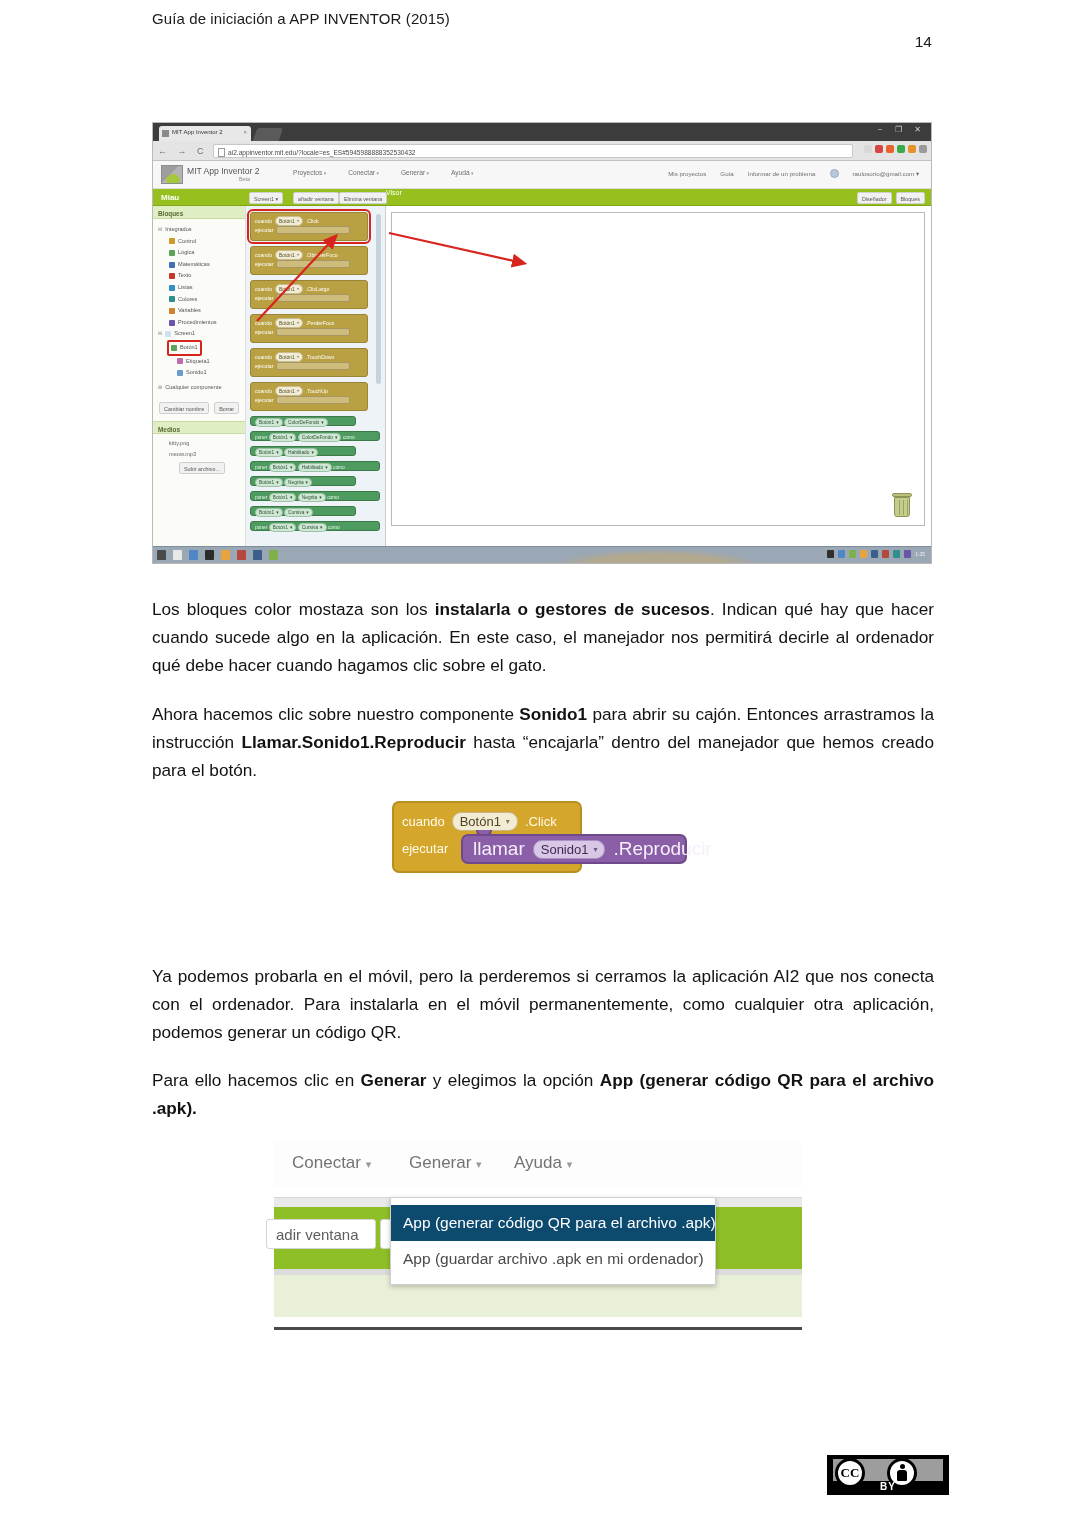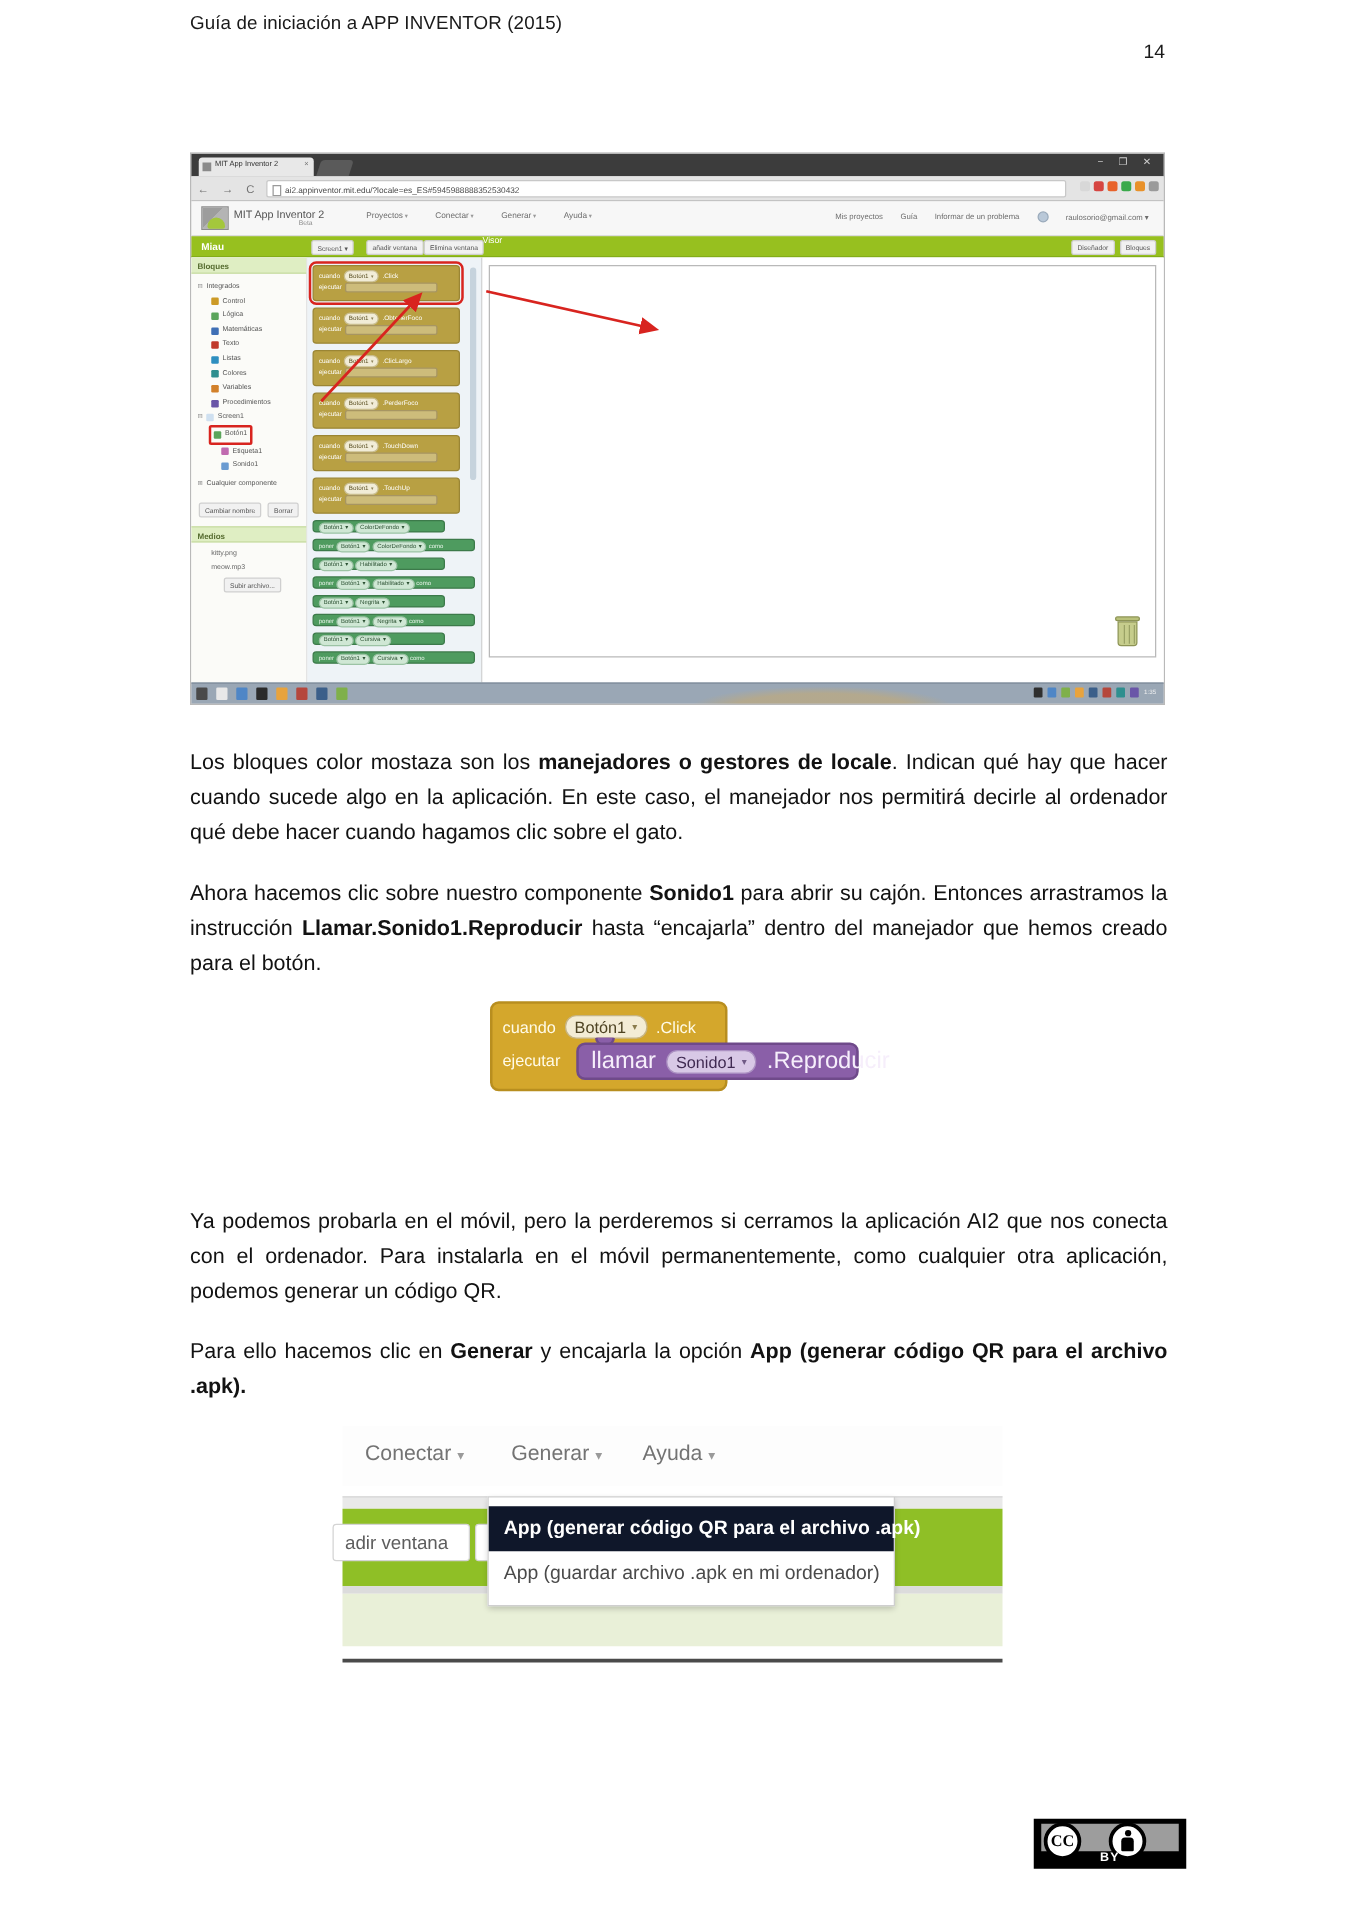--- a/index.html
+++ b/index.html
@@ -349,21 +349,21 @@
   .fm-dropdown {
     position: absolute; left: 116px; top: 56px; width: 326px;
     background: #ffffff; border: 1px solid #cfcfcf;
     box-shadow: 0 2px 5px rgba(0,0,0,.22);
     padding: 7px 0;
   }
   .fm-opt {
     font-size: 15.5px; color: #4a4a4a; padding: 9px 12px; white-space: nowrap;
   }
   .fm-opt.active {
-    background: #0f172a; color: #ffffff; font-weight: bold;
+    background: #0c4a6e; color: #ffffff; font-weight: normal;
   }
   .fm-underline {
     position: absolute; left: 0; top: 186px; width: 528px; height: 3px;
     background: #4a4a4a;
   }
 
   
   .footer-text {
     position: absolute; left: 152px; top: 1450px; width: 640px;
     font-size: 12.6px; line-height: 19px; color: #1a1a1a;
@@ -769,21 +769,21 @@
         <i style="background:#3b5f8a"></i>
         <i style="background:#b5473c"></i>
         <i style="background:#2f8f8f"></i>
         <i style="background:#6a56a8"></i>
         <span class="tb-clock">1:35</span>
       </div>
     </div>
   </div>
 
   <div class="para" style="top:595px">
-    <span>Los bloques color mostaza son los </span><b>manejadores o gestores de locale</b><span>. Indican qué hay que hacer cuando sucede algo en la aplicación. En este caso, el manejador nos permitirá decirle al ordenador qué debe hacer cuando hagamos clic sobre el gato.</span>
+    <span>Los bloques color mostaza son los </span><b>instalarla o gestores de sucesos</b><span>. Indican qué hay que hacer cuando sucede algo en la aplicación. En este caso, el manejador nos permitirá decirle al ordenador qué debe hacer cuando hagamos clic sobre el gato.</span>
   </div>
 
   <div class="para" style="top:700px">
     <span>Ahora hacemos clic sobre nuestro componente </span><b>Sonido1</b><span> para abrir su cajón. Entonces arrastramos la instrucción </span><b>Llamar.Sonido1.Reproducir</b><span> hasta “encajarla” dentro del manejador que hemos creado para el botón.</span>
   </div>
 
   <div class="fig-blocks">
     <div class="bb-event">
       <div class="bb-row1">
         <span class="bb-lab">cuando</span>
@@ -805,21 +805,21 @@
         <span class="caret">▾</span>
       </span>
       <span class="bb-plab">.Reproducir</span>
     </div>
   </div>
 
 
   <div class="para" style="top:962px">Ya podemos probarla en el móvil, pero la perderemos si cerramos la aplicación AI2 que nos conecta con el ordenador. Para instalarla en el móvil permanentemente, como cualquier otra aplicación, podemos generar un código QR.</div>
 
   <div class="para" style="top:1066px">
-    <span>Para ello hacemos clic en </span><b>Generar</b><span> y encajarla la opción </span><b>App (generar código QR para el archivo .apk).</b>
+    <span>Para ello hacemos clic en </span><b>Generar</b><span> y elegimos la opción </span><b>App (generar código QR para el archivo .apk).</b>
   </div>
 
   <div class="fig-menu">
     <div class="fm-bar"></div>
     <div class="fm-menuitem" style="left:18px">
       <span>Conectar</span>
       <span class="caret">▾</span>
     </div>
     <div class="fm-menuitem" style="left:135px">
       <span>Generar</span>

